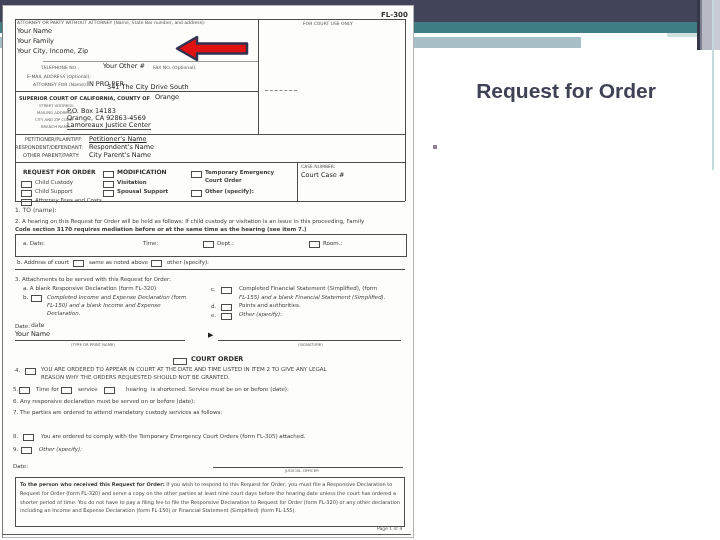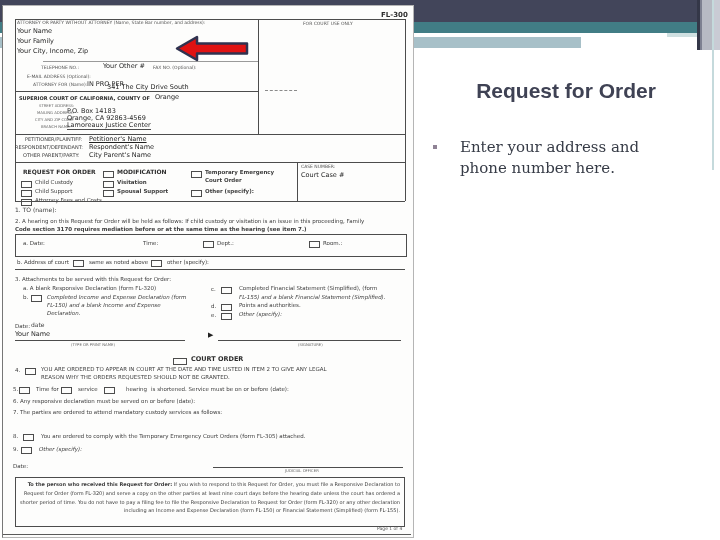--- a/index.html
+++ b/index.html
@@ -1,20 +1,20 @@
 <!DOCTYPE html>
 <html><head>
 <meta charset="utf-8">
 <style>
   html,body{margin:0;padding:0;background:#fff;}
   .slide{position:relative;width:720px;height:540px;background:#ffffff;overflow:hidden;font-family:"DejaVu Sans",sans-serif;}
   
   .band{position:absolute;}
   
-  .page{position:absolute;left:2px;top:5px;width:410px;height:531px;background:#fdfdfc;border:1px solid #b5b5b5;border-left:1px solid #777;z-index:3;text-align:right;}
+  .page{position:absolute;left:2px;top:5px;width:410px;height:531px;background:#fdfdfc;border:1px solid #b5b5b5;border-left:1px solid #777;z-index:3;}
   .t{position:absolute;white-space:nowrap;color:#3d3d3d;line-height:1.1;}
   .f4{font-size:4.5px;color:#555;}
   .f35{font-size:3.8px;color:#666;}
   .f5{font-size:5px;}
   .f55{font-size:5.5px;}
   .f6{font-size:6px;}
   .f65{font-size:6.5px;color:#1f1f1f;}
   .f7{font-size:7px;}
   .b{font-weight:bold;}
   .i{font-style:italic;}
@@ -49,21 +49,20 @@
   <div class="band" style="left:700px;top:0;width:2px;height:50px;background:#7d8090;z-index:2;"></div>
   <div class="band" style="left:702px;top:0;width:10px;height:50px;background:#b7bac3;z-index:2;"></div>
   <div class="band" style="left:712px;top:0;width:2px;height:170px;background:#c5dadc;z-index:2;"></div>
   <div class="band" style="left:714px;top:0;width:6px;height:50px;background:#c9cbd4;z-index:2;"></div>
 
   <div class="title">
     <div>Request for Order</div>
   </div>
   <div class="bullet-row">
     <span class="bullet-sq"></span>
-    <div class="bullet-txt">Enter your address and phone number here.</div>
   </div>
 
   <div class="page">
     <div class="t f7 b" style="left:378px;top:6px;color:#2e2e2e;">FL-300</div>
 
     <div class="hl" style="left:12px;top:13px;width:390px;"></div>
     <div class="vl" style="left:12px;top:13px;height:182px;"></div>
     <div class="vl" style="left:402px;top:13px;height:182px;"></div>
     <div class="vl" style="left:255px;top:13px;height:115px;"></div>
 

